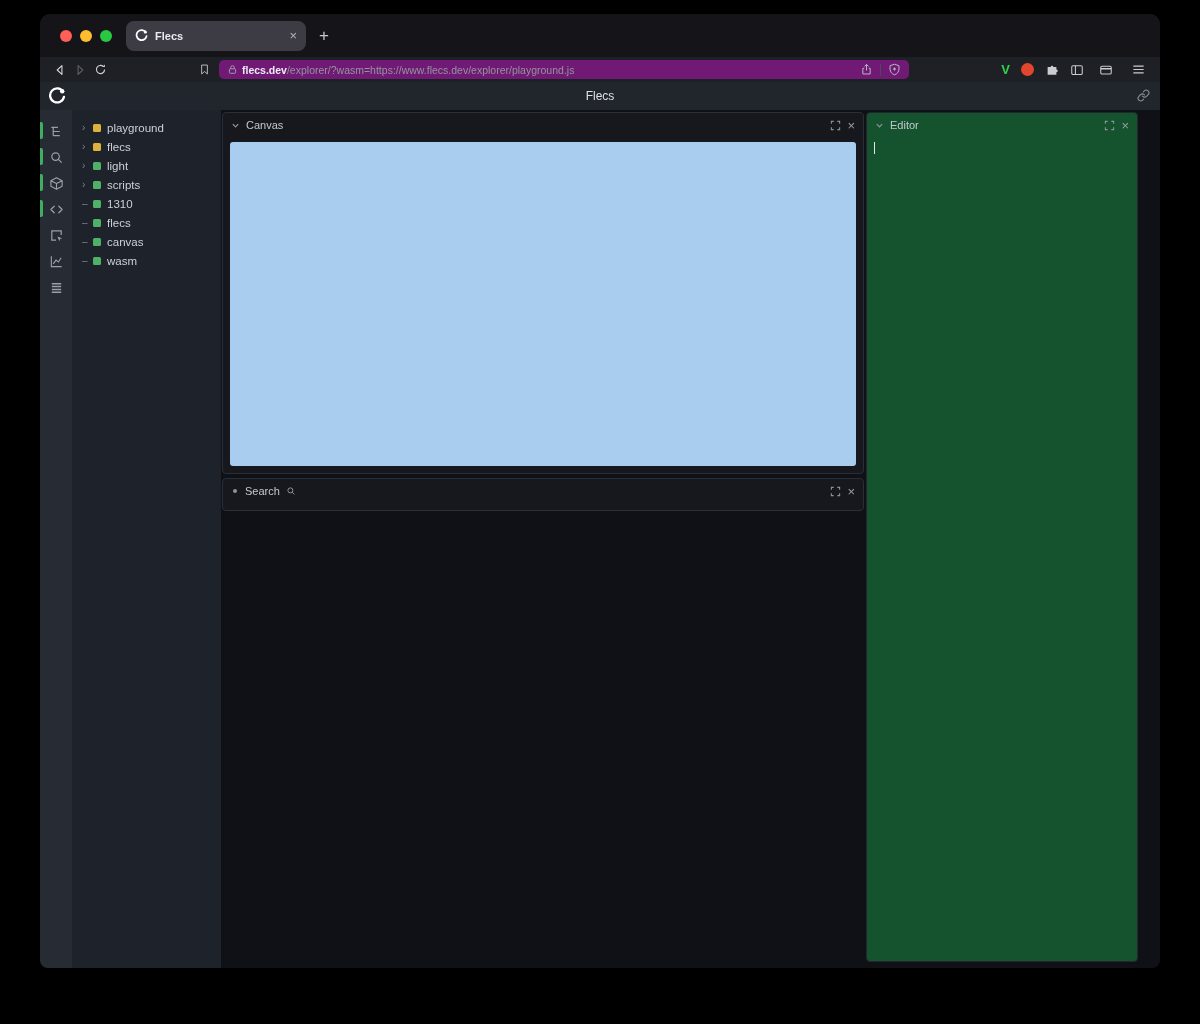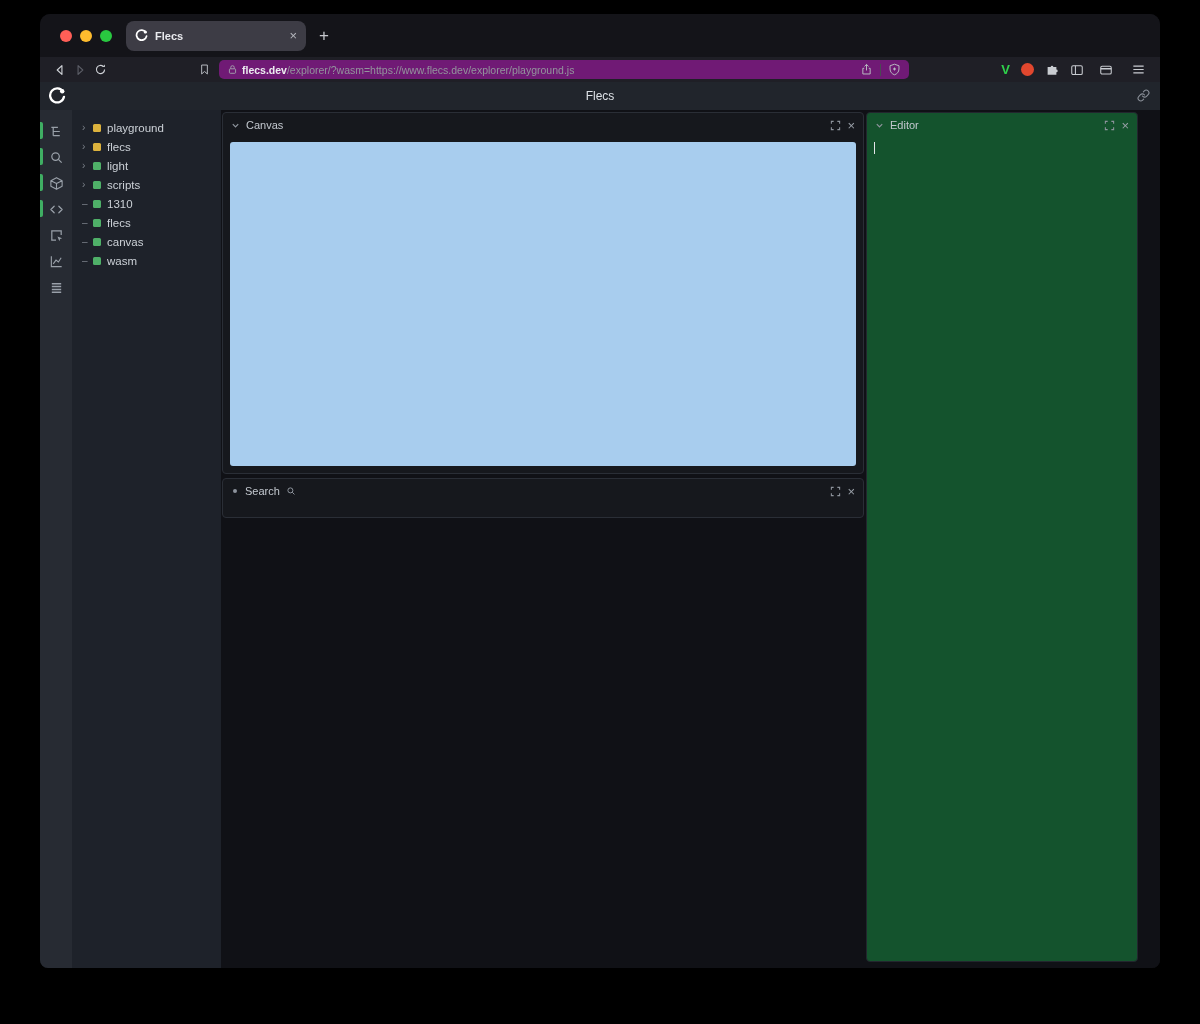--- a/index.html
+++ b/index.html
@@ -46,21 +46,21 @@
   .main{flex:1;position:relative;background:#101116;min-width:0}
   .panel{position:absolute;background:#16181d;border:1px solid #2a2e36;border-radius:4px;box-sizing:border-box;display:flex;flex-direction:column}
   .panel-header{height:24px;display:flex;align-items:center;padding:0 8px;gap:6px;color:#9aa0a8;flex:0 0 auto}
   .panel-title{font-size:11px;color:#c3c8cf}
   .panel-spacer{flex:1}
   .panel-icon{color:#8d939c;display:flex}
   .panel-close{font-size:13px;color:#9aa0a8;line-height:1}
   #canvas-panel{left:1px;top:2px;width:642px;height:362px}
   .canvas-body{flex:1;padding:5px 7px 7px 7px;min-height:0}
   .canvas-viewport{width:100%;height:100%;border-radius:3px;background:var(--canvas-blue,#a8cdee);box-sizing:border-box}
-  #search-panel{left:1px;top:368px;width:642px;height:40px}
+  #search-panel{left:1px;top:368px;width:642px;height:33px}
   .search-dot{width:4px;height:4px;border-radius:50%;background:#8d939c;margin:0 2px}
   #editor-panel{left:645px;top:2px;width:272px;height:850px;background:#14532d;border-color:#23262e}
   .editor-body{flex:1;position:relative}
   .editor-cursor{position:absolute;left:7px;top:5px;width:1px;height:12px;background:#e3e5e8}
   svg{display:block}
 </style>
 </head>
 <body>
 
 <div class="window">

